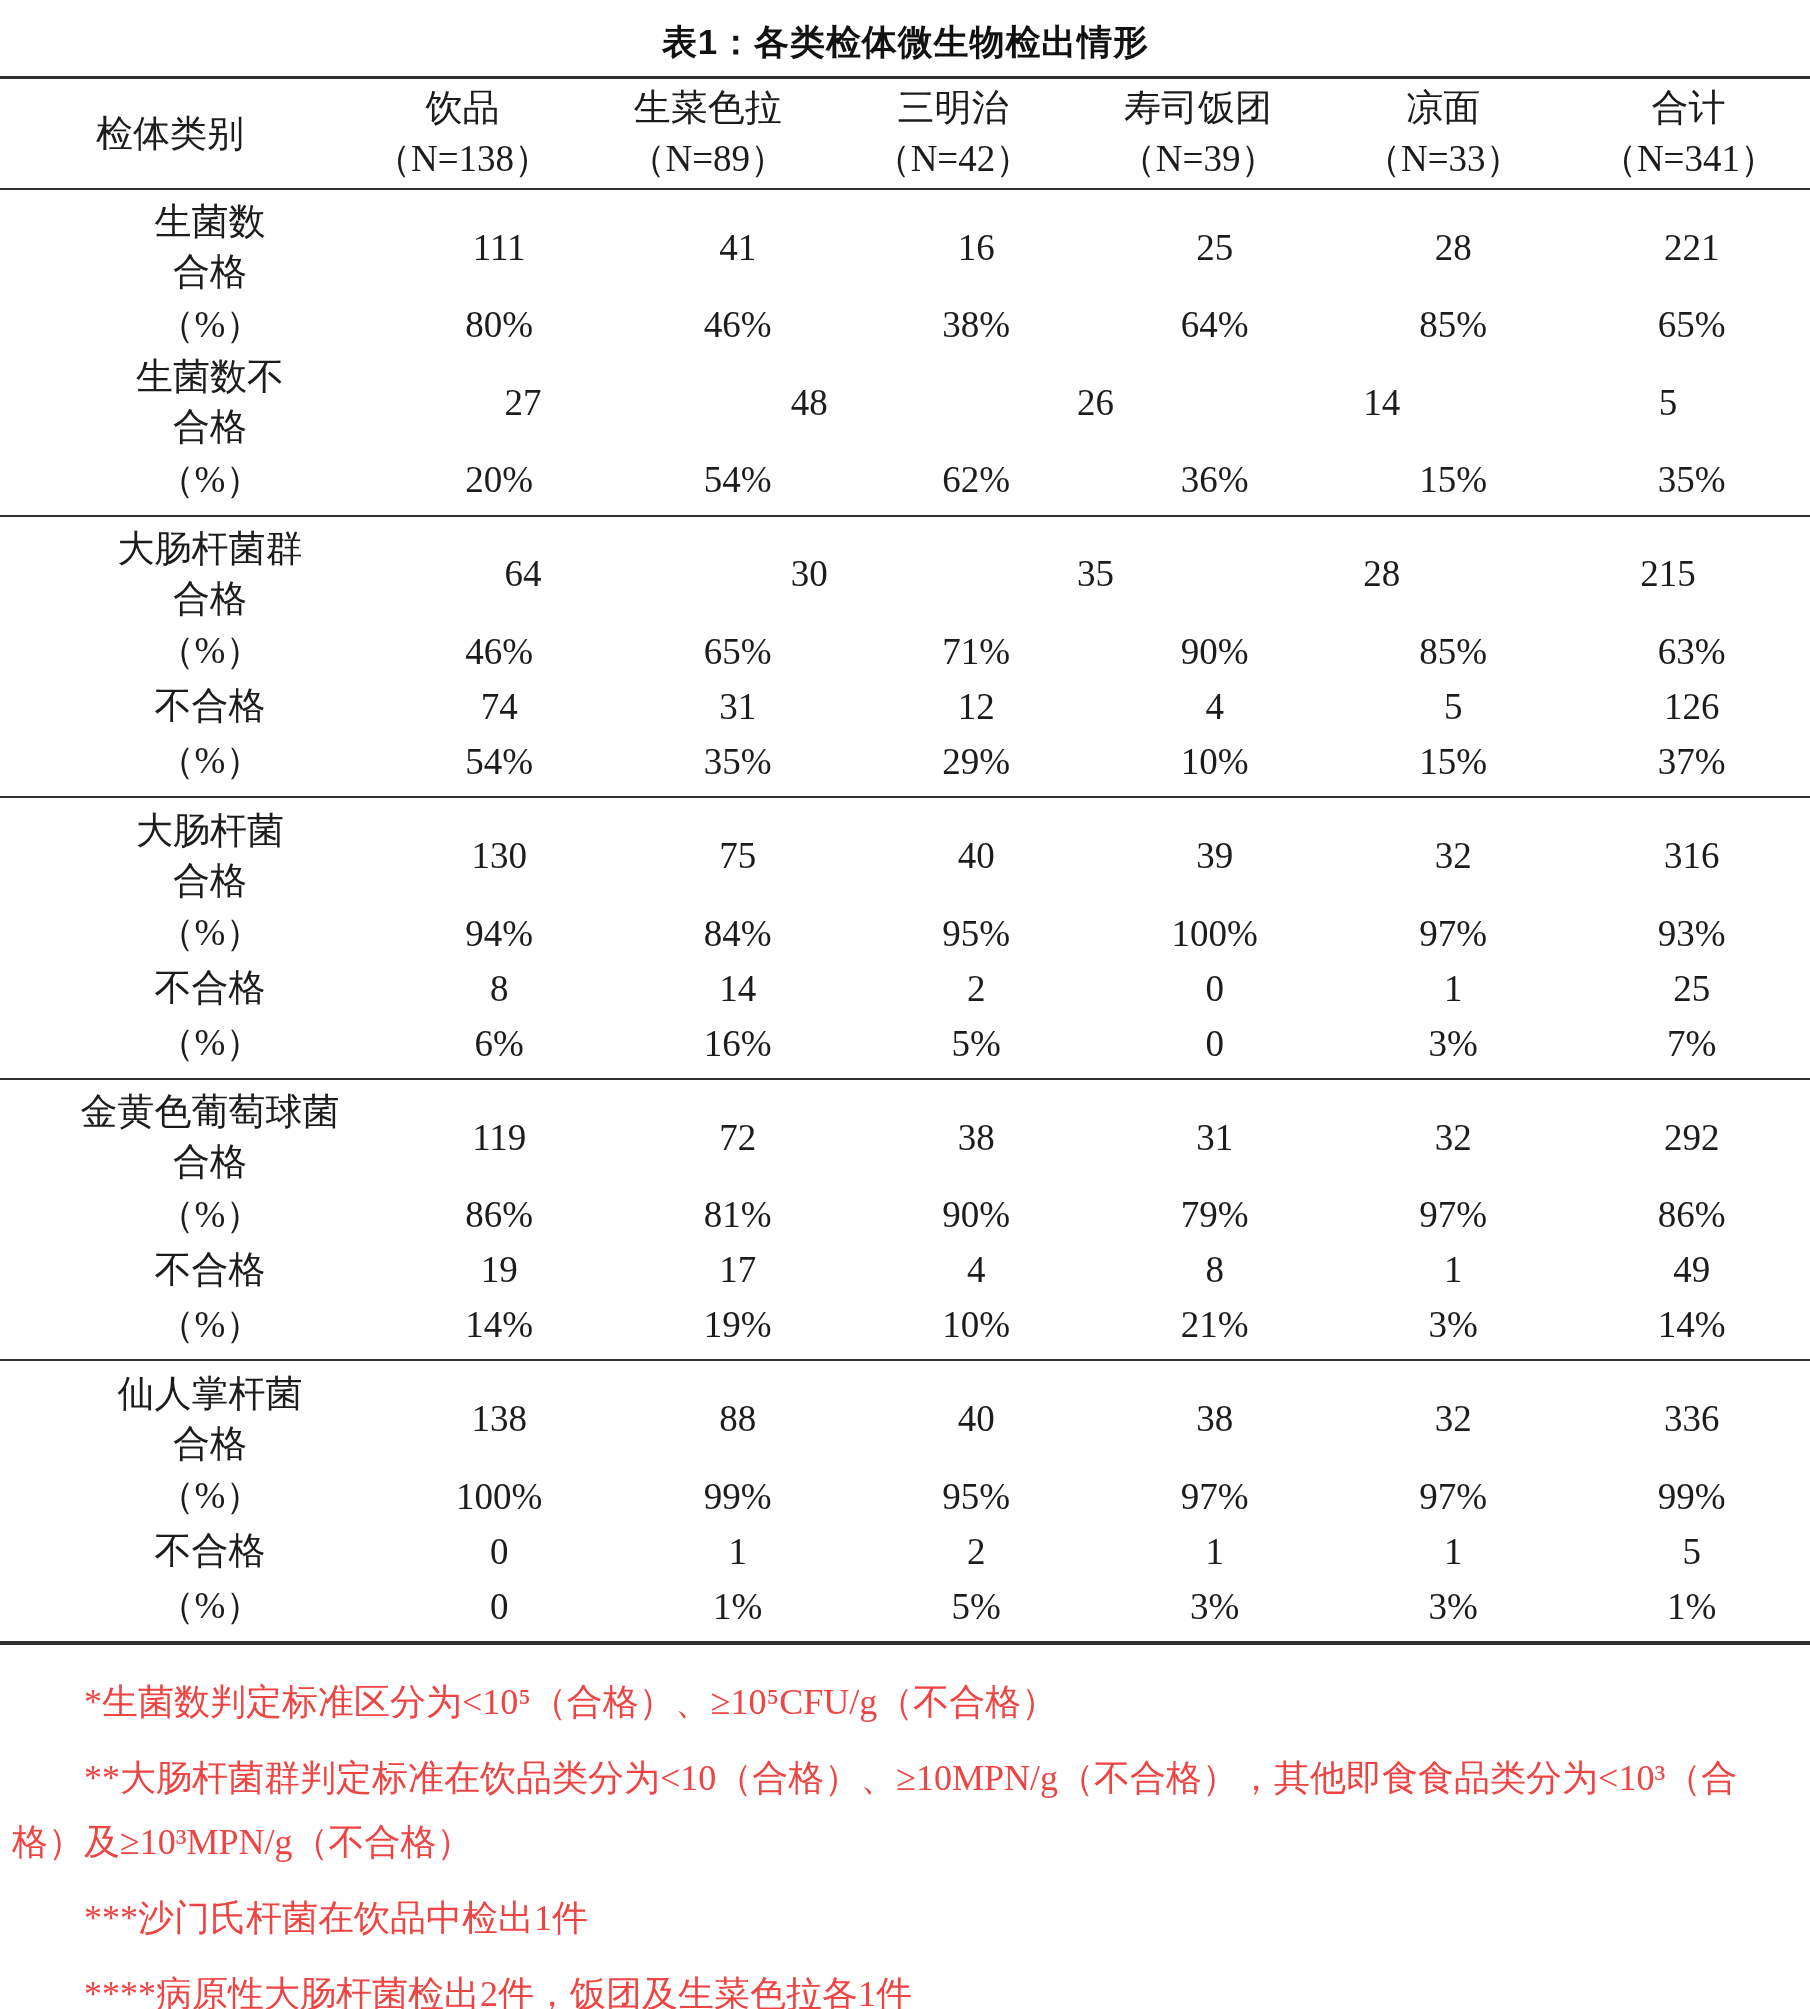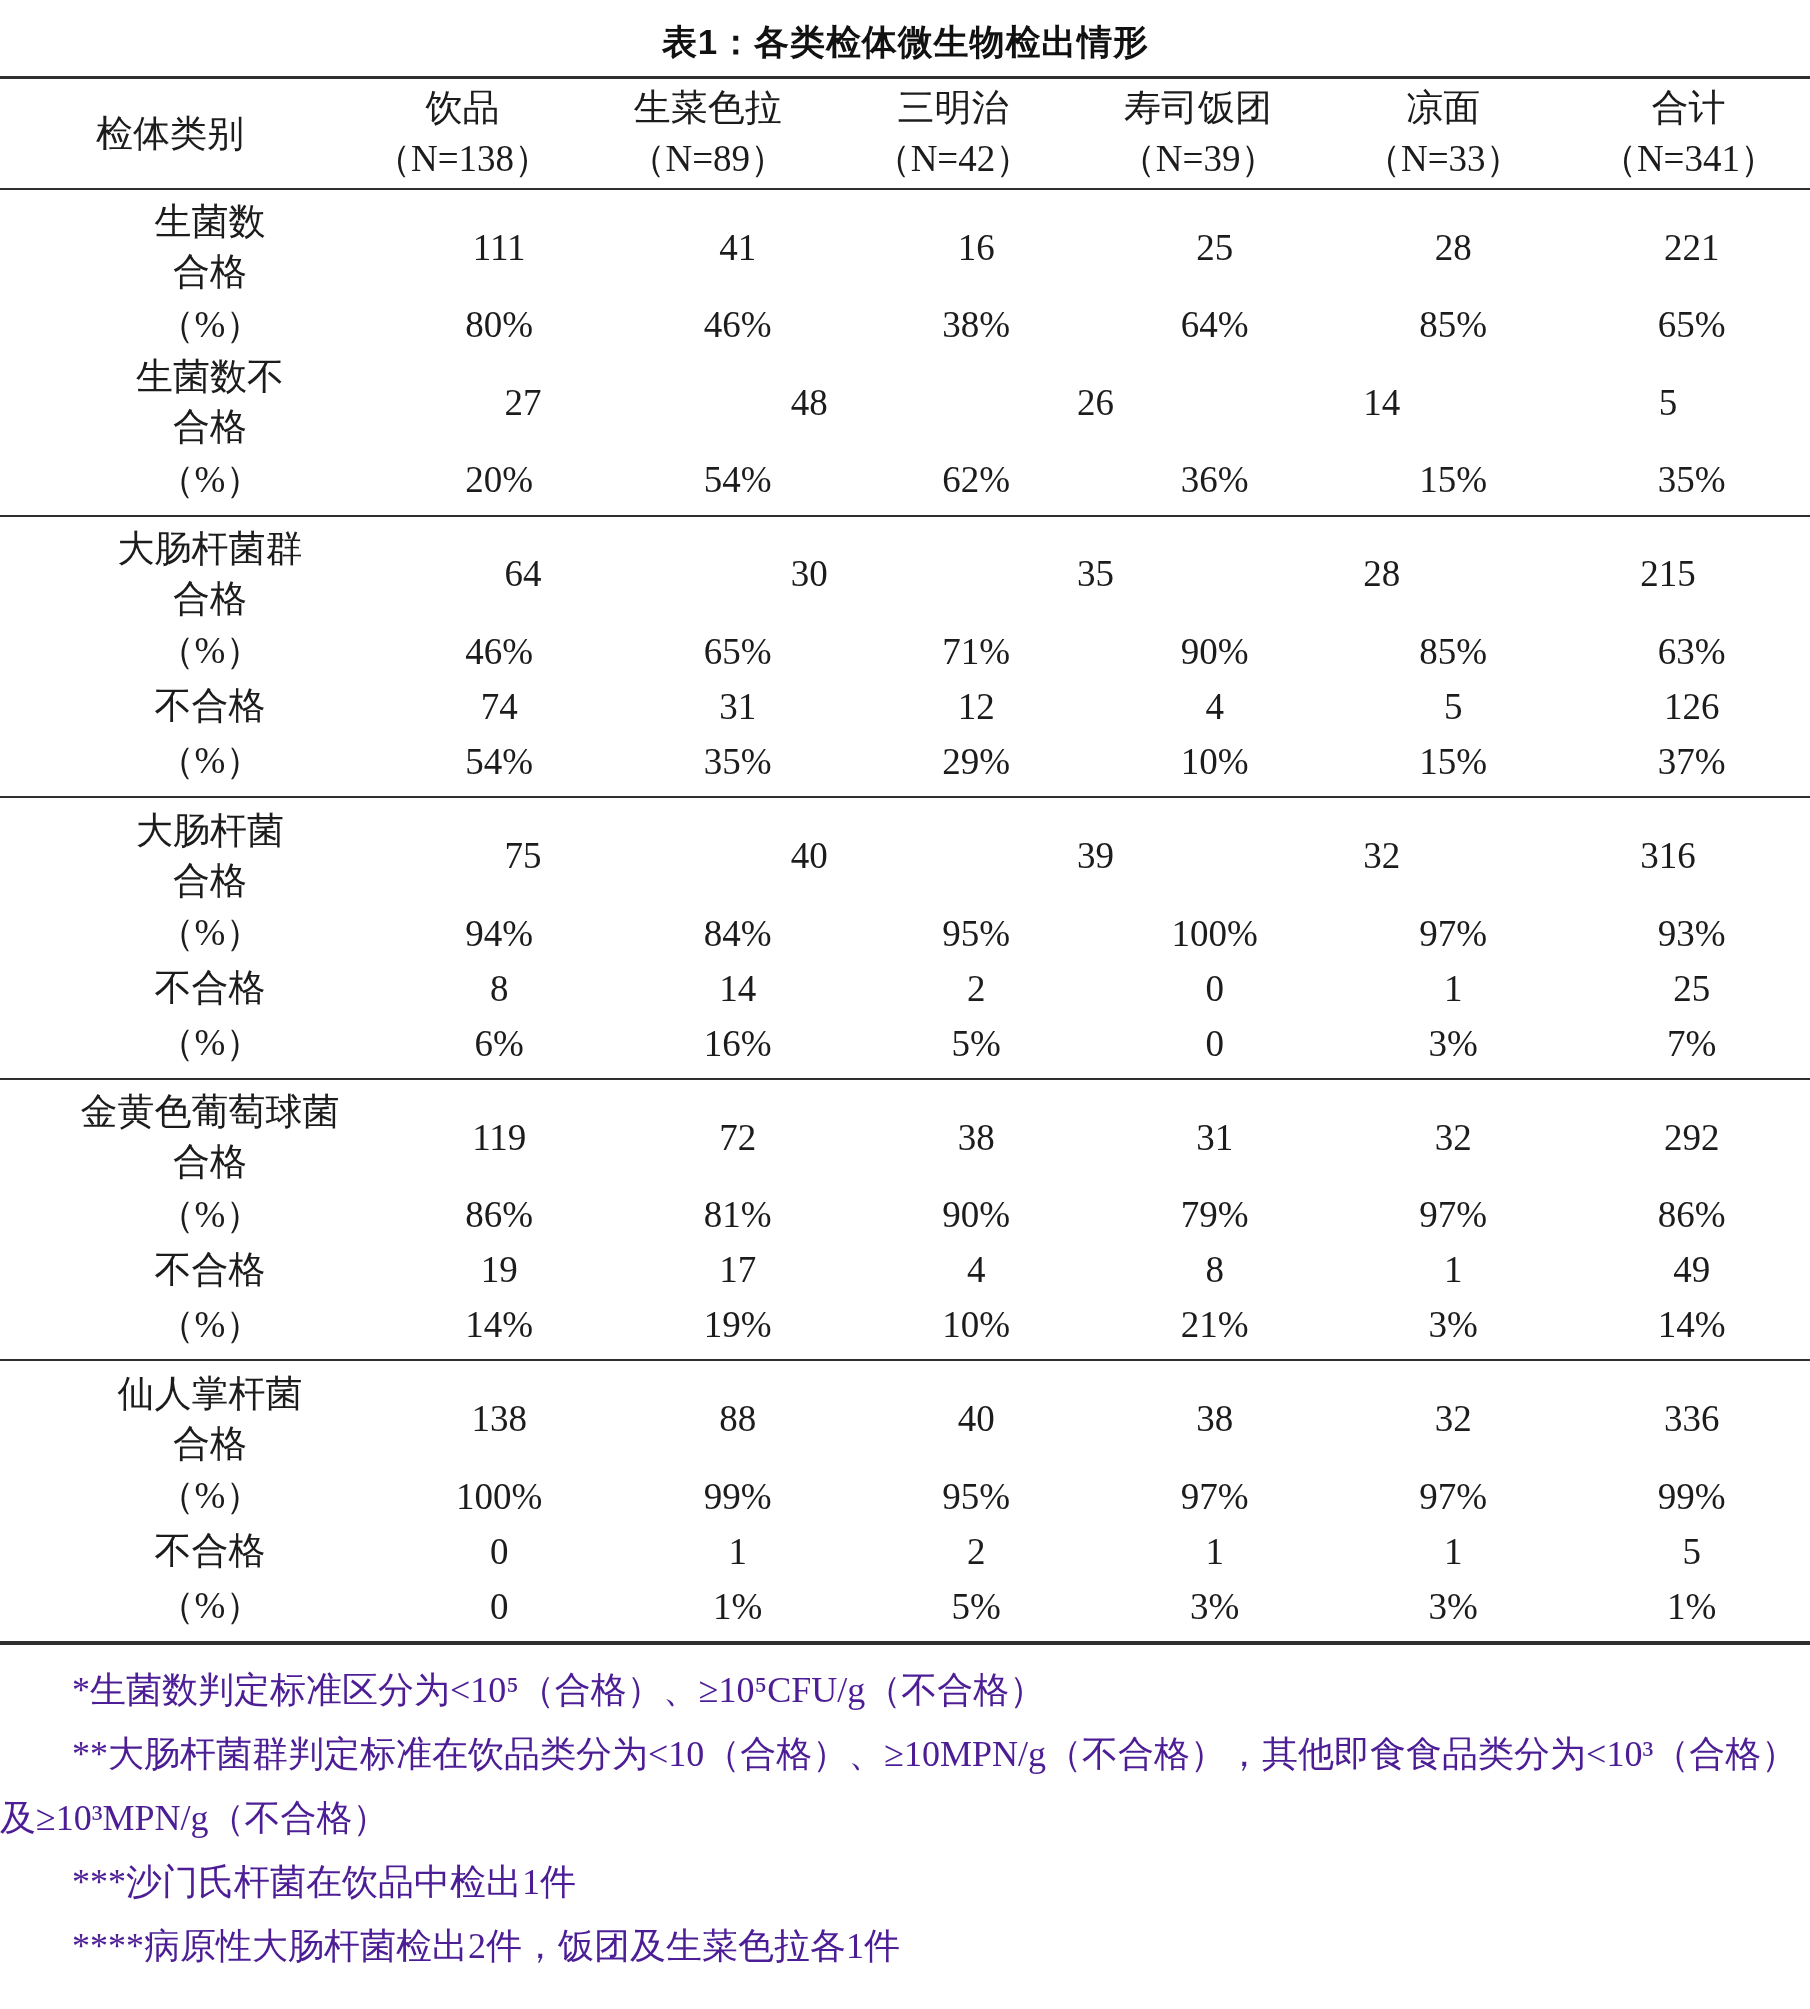--- a/index.html
+++ b/index.html
@@ -48,25 +48,25 @@
   .data-col  { flex: 1 1 0; }
   .hdr-line  { line-height: 51px; white-space: nowrap; }
   .section   { padding: 7.3px 0; }
   .section:not(:last-child) { border-bottom: 2.8px solid #2f2f2f; }
   .row { display: flex; align-items: stretch; margin-left: 40px; }
   .row.tall  { min-height: 99px; }
   .row.short { min-height: 55px; }
   .lab-line  { line-height: 50px; white-space: nowrap; }
   .footnotes { padding: 13px 7.3px 0 0; }
   .footnote {
-    margin: 0;
+    margin: 12px;
     text-indent: 72px;
     font-size: 36px;
     line-height: 64px;
-    color: #4c1d95;
+    color: #ef4444;
   }
 </style>
 </head>
 <body>
 
 <div class="page">
   <h1 class="title">表1：各类检体微生物检出情形</h1>
 
   <div class="table">
     <div class="thead">
@@ -190,20 +190,21 @@
             <div class="cell data-col">15%</div>
             <div class="cell data-col">37%</div>
           </div>
         </div>
         <div class="section">
           <div class="row tall">
             <div class="cell label-col">
               <div class="lab-line">大肠杆菌</div>
               <div class="lab-line">合格</div>
             </div>
+            <div class="cell data-col">130</div>
             <div class="cell data-col">75</div>
             <div class="cell data-col">40</div>
             <div class="cell data-col">39</div>
             <div class="cell data-col">32</div>
             <div class="cell data-col">316</div>
           </div>
           <div class="row short">
             <div class="cell label-col">
               <div class="lab-line">（%）</div>
             </div>

